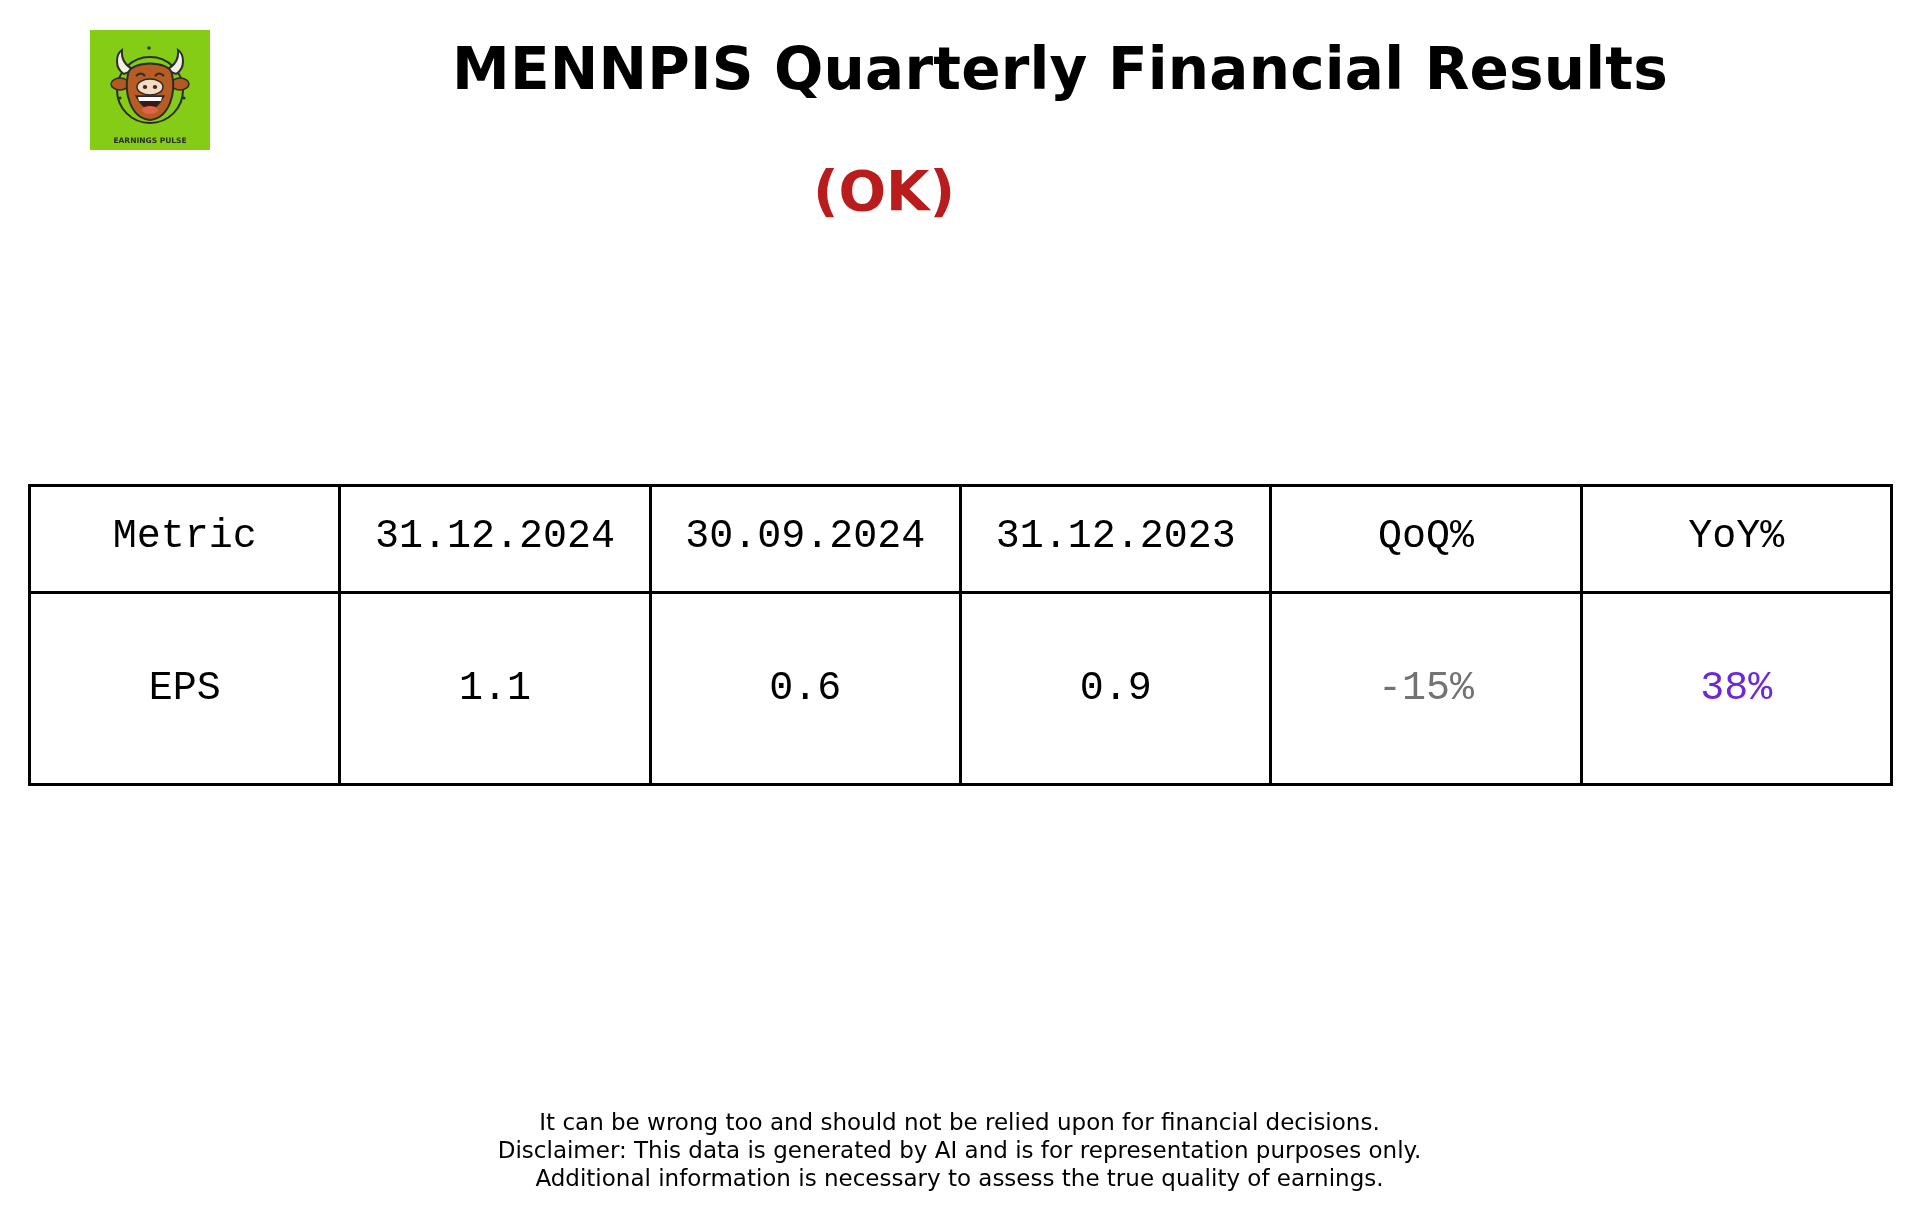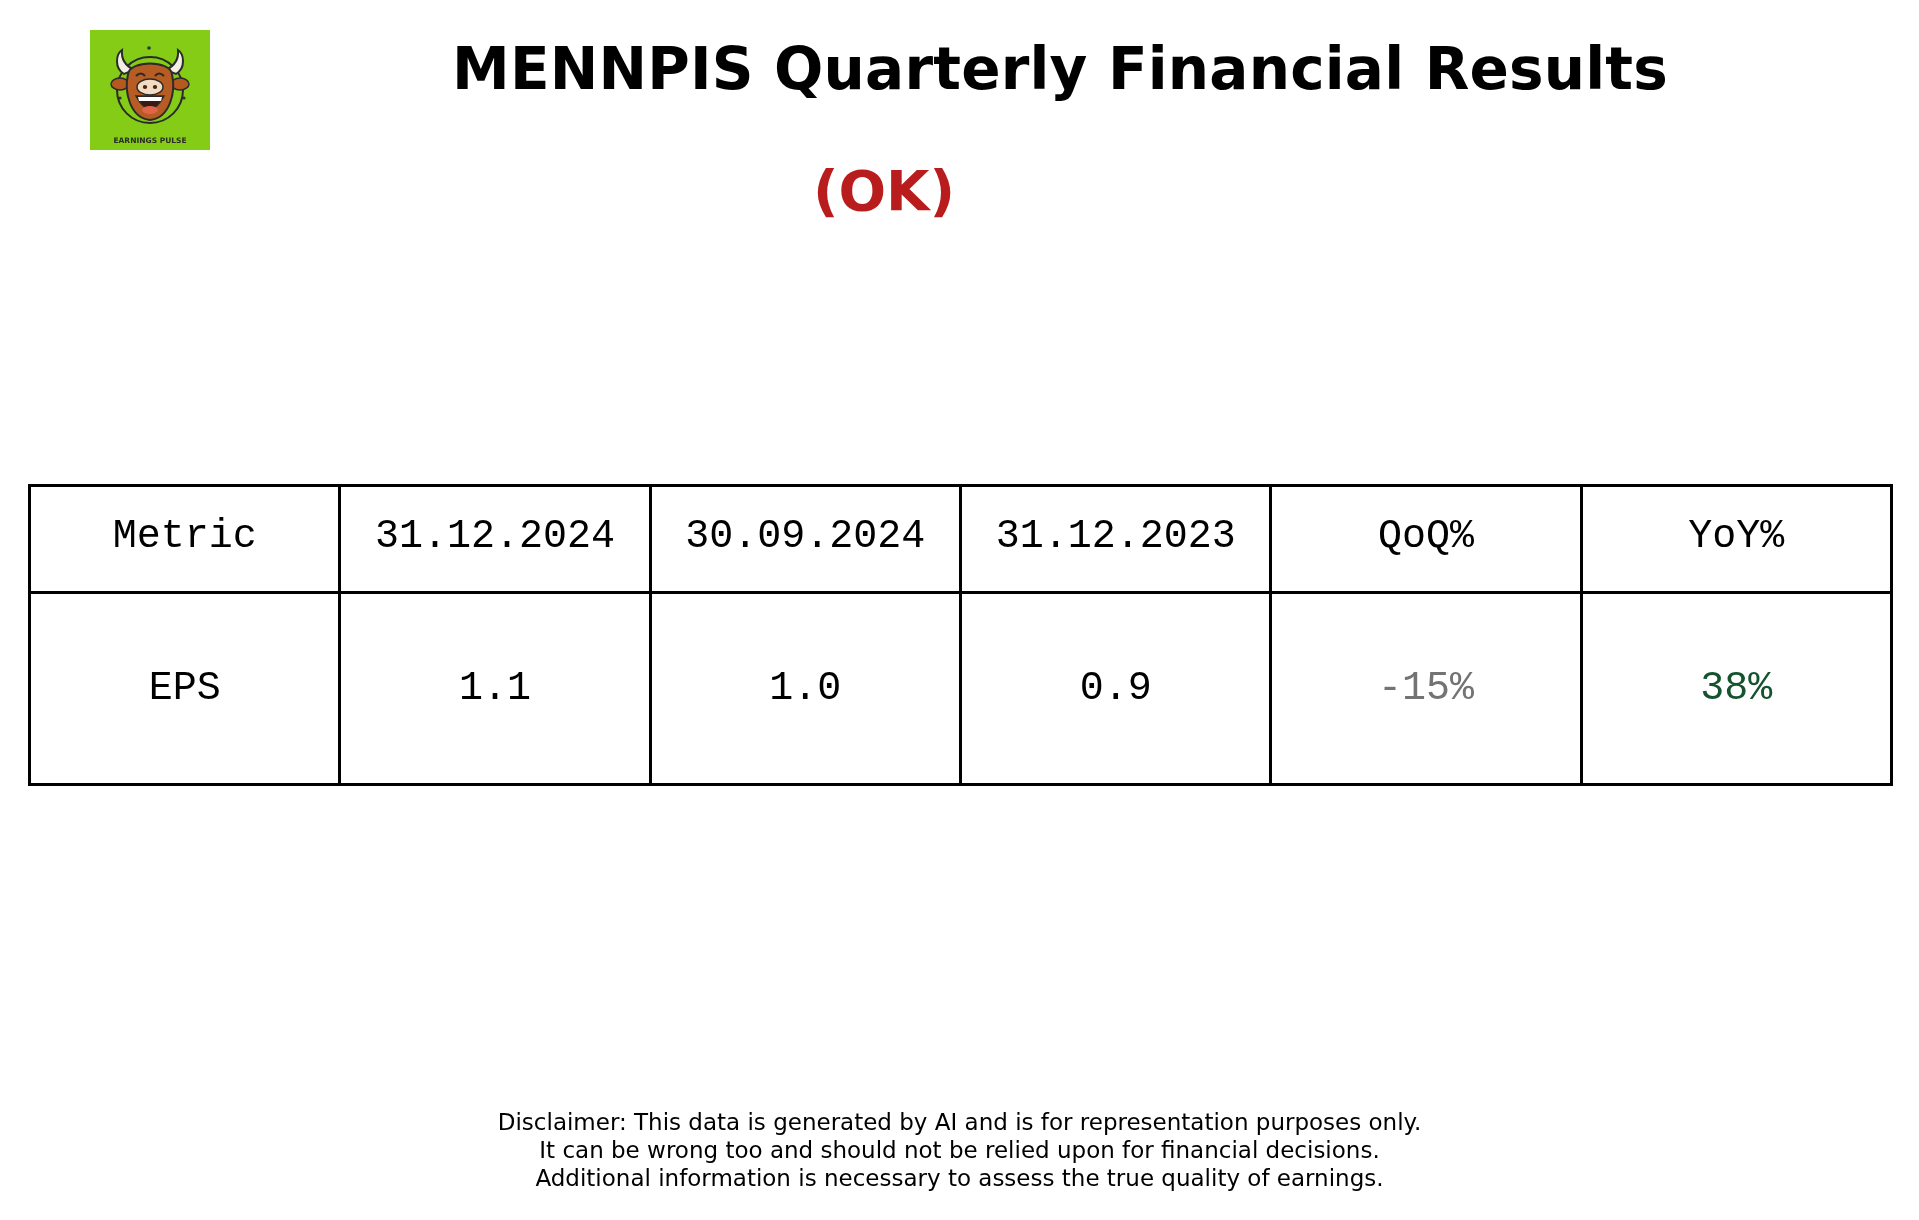--- a/index.html
+++ b/index.html
@@ -128,25 +128,25 @@
       <th>30.09.2024</th>
       <th>31.12.2023</th>
       <th>QoQ%</th>
       <th>YoY%</th>
     </tr>
   </thead>
   <tbody>
     <tr>
       <td>EPS</td>
       <td>1.1</td>
-      <td>1.0</td>
+      <td>0.6</td>
       <td>0.9</td>
       <td class="chg" style="color: #737373;">-15%</td>
-      <td class="chg" style="color: #14532d; text-align: center;">38%</td>
+      <td class="chg" style="color: #6d28d9; text-align: center;">38%</td>
     </tr>
   </tbody>
 </table>
 
 <div class="disclaimer">
+  <div>It can be wrong too and should not be relied upon for financial decisions.</div>
   <div>Disclaimer: This data is generated by AI and is for representation purposes only.</div>
-  <div>It can be wrong too and should not be relied upon for financial decisions.</div>
   <div>Additional information is necessary to assess the true quality of earnings.</div>
 </div>
 
 </body></html>

